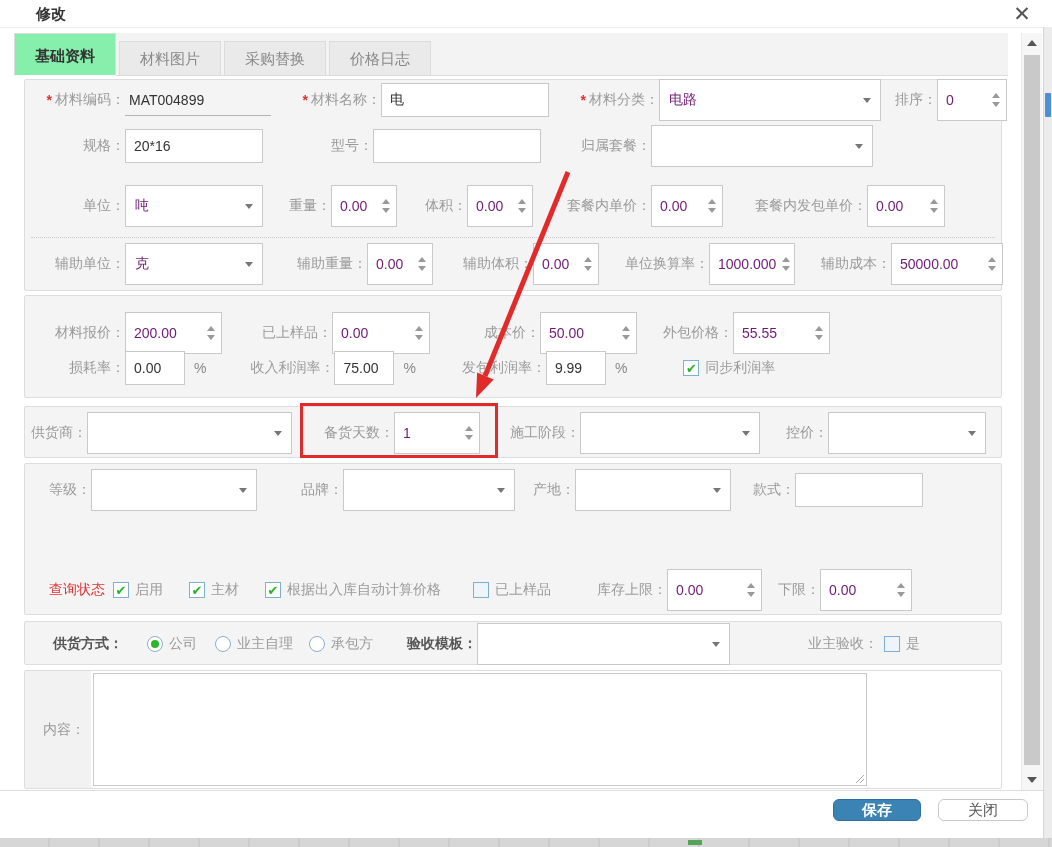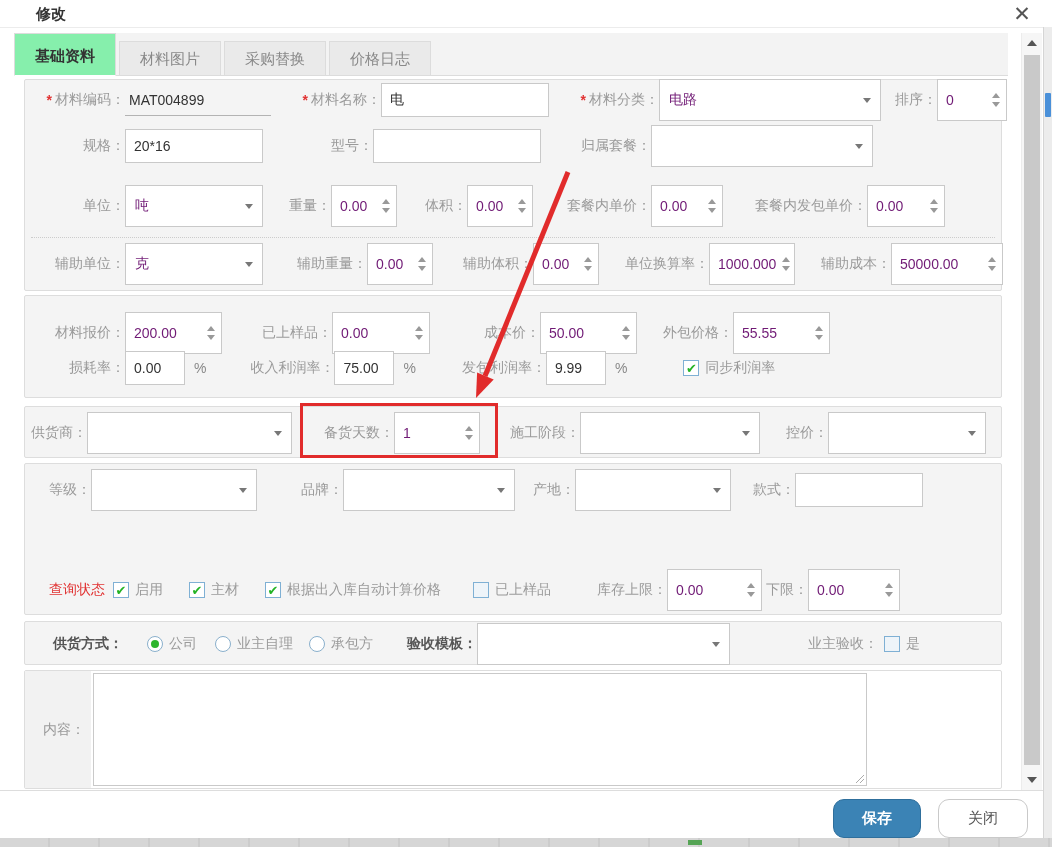--- a/index.html
+++ b/index.html
@@ -51,21 +51,21 @@
   .dot{width:8px;height:8px;border-radius:50%;background:#2db52d}
   .rd:not(.on) .dot{display:none}
   
   .content-label-cell{position:absolute;left:0;top:0;bottom:0;width:66px;background:#f2f2f2;display:flex;
     align-items:center;justify-content:flex-end;padding-right:6px;box-sizing:border-box}
   .ta{position:absolute;left:68px;top:2px;width:774px;height:113px;border:1px solid #c9c9c9;background:#fff;
     resize:none;outline:none;font-family:inherit;font-size:14px;box-sizing:border-box}
   .ta-handle{position:absolute;left:828px;top:101px;width:12px;height:12px}
   
   .footer{position:absolute;left:0;top:790px;width:1044px;height:48px;background:#fff;border-top:1px solid #ddd}
-  .btn{position:absolute;top:8px;height:39px;border-radius:11px;font-size:15px;display:flex;align-items:center;
+  .btn{position:absolute;top:8px;height:22px;border-radius:6px;font-size:15px;display:flex;align-items:center;
     justify-content:center;cursor:pointer;box-sizing:border-box}
   .btn-save{left:833px;width:88px;background:#3b83b5;border:1px solid #2f6f9c;color:#fff;font-weight:bold}
   .btn-close{left:938px;width:90px;background:#fff;border:1px solid #c9c9c9;color:#555}
   
   .sb{position:absolute;left:1021px;top:33px;width:21px;height:757px;background:#f6f6f6;border-left:1px solid #ececec;box-sizing:border-box}
   .sb-up,.sb-dn{position:absolute;left:0;width:20px;height:20px;display:flex;align-items:center;justify-content:center;cursor:pointer}
   .sb-up{top:0}.sb-dn{bottom:0}
   .sb-up i{width:0;height:0;border-left:5px solid transparent;border-right:5px solid transparent;border-bottom:6px solid #555}
   .sb-dn i{width:0;height:0;border-left:5px solid transparent;border-right:5px solid transparent;border-top:6px solid #555}
   .sb-thumb{position:absolute;left:2px;top:22px;width:16px;height:710px;background:#c9c9c9;cursor:pointer}
@@ -336,21 +336,21 @@
       </span>
     <span class="cb-lbl">已上样品</span>
     <span class="lbl" style="width:84px;margin-left:32px">库存上限：</span>
     <div class="num" style="width:95px">
         <span>0.00</span>
         <span class="spin">
           <i class="su"></i>
           <i class="sd"></i>
         </span>
       </div>
-    <span class="lbl" style="width:44px;margin-left:2px">下限：</span>
+    <span class="lbl" style="width:44px;margin-left:14px">下限：</span>
     <div class="num" style="width:92px">
         <span>0.00</span>
         <span class="spin">
           <i class="su"></i>
           <i class="sd"></i>
         </span>
       </div>
   </div>
 </div>
 

